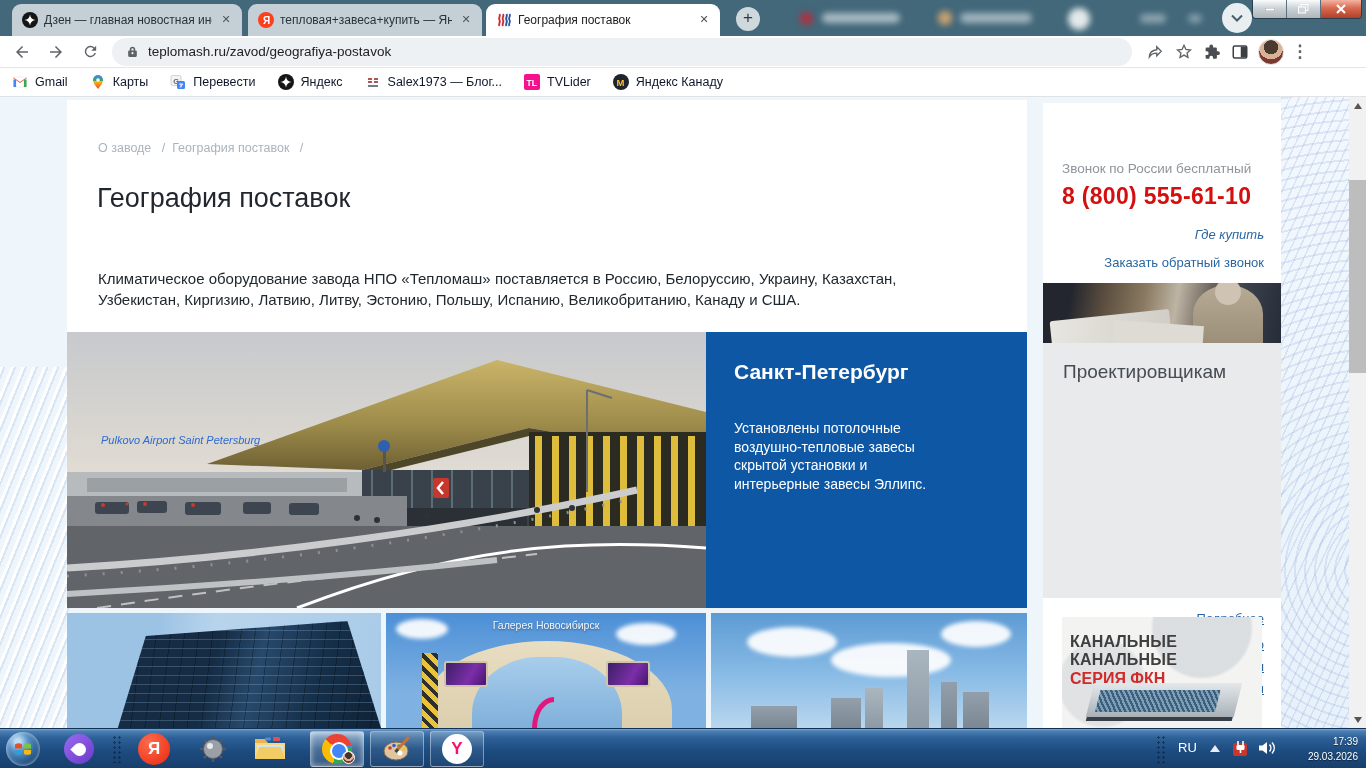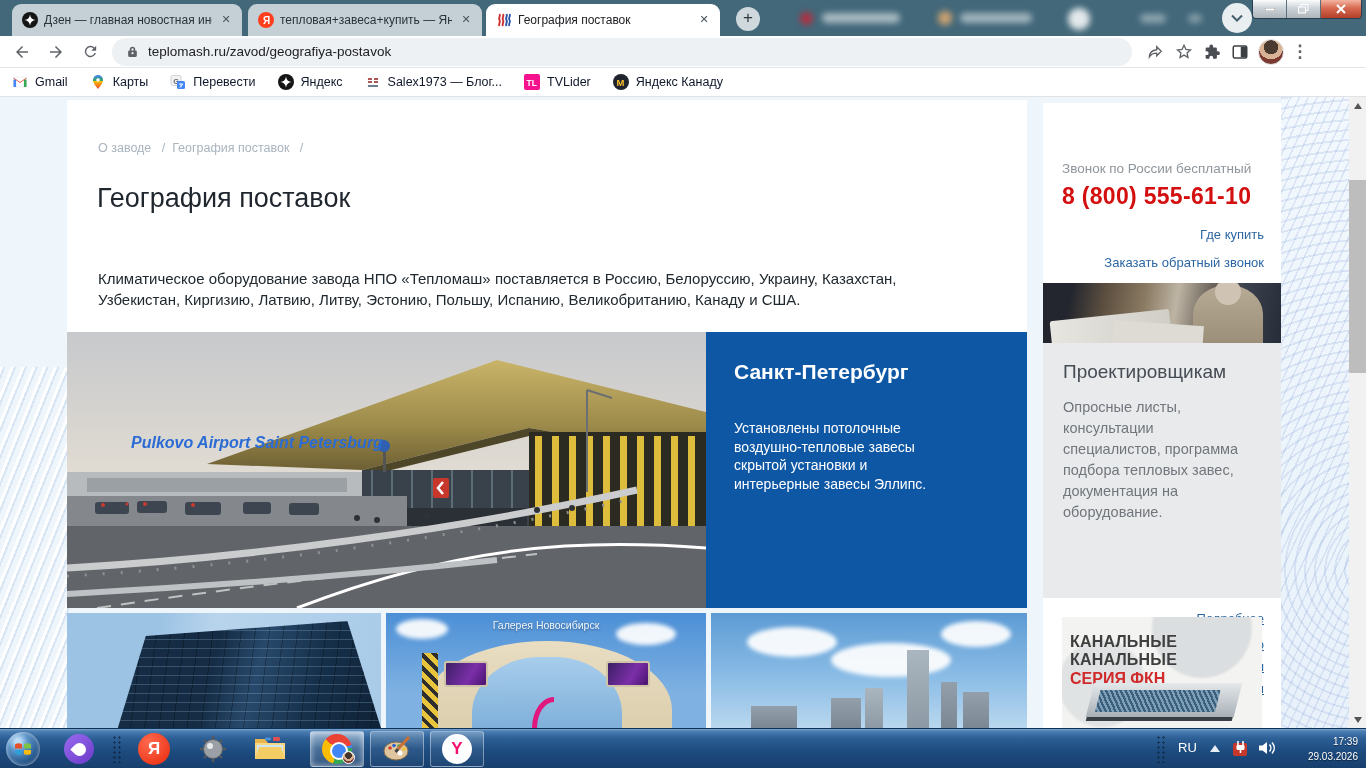--- a/index.html
+++ b/index.html
@@ -45,21 +45,21 @@
      repeating-radial-gradient(circle at 140% 75%,rgba(120,150,210,.18) 0 2px,transparent 2px 10px),
      linear-gradient(#f2f8fd,#e8f1fa);}
   .contentband{position:absolute;left:67px;top:3px;width:960px;height:232px;background:#fff;}
   .crumbs{position:absolute;left:98px;top:44px;font-size:12.5px;color:#a9b4be;}
   .crumbs a{color:#a9b4be;text-decoration:none;}
   .pagetitle{position:absolute;left:97px;top:68px;font-size:27px;font-weight:500;color:#1f262d;}
   .intro{position:absolute;left:98px;top:156px;width:864px;font-size:15px;line-height:21px;color:#20292f;}
 
   
   .mainphoto{position:absolute;left:67px;top:235px;width:639px;height:276px;overflow:hidden;background:linear-gradient(#c7c9cc,#e6dfd4 62%,#d8d4cf);}
-  .photocaption{position:absolute;left:64px;top:102px;font-size:16px;font-weight:bold;font-style:italic;color:#2b6bd4;white-space:nowrap;}
+  .photocaption{position:absolute;left:34px;top:102px;font-size:11px;font-weight:normal;font-style:italic;color:#2b6bd4;white-space:nowrap;}
   
   .bluepanel{position:absolute;left:706px;top:235px;width:321px;height:276px;background:#0e57a5;color:#fff;padding:27px 28px;}
   .bluepanel h2{margin:0;font-size:21px;line-height:26px;font-weight:700;}
   .bluepanel p{margin:34px 0 0;font-size:14px;line-height:18.5px;width:220px;}
 
   
   .thumb{position:absolute;top:516px;height:115px;overflow:hidden;}
   .t1{left:67px;width:314px;background:linear-gradient(100deg,#9cc3e4 0 28%,#b8d4ec 45%,#a9cbe8);}
   .t2{left:386px;width:320px;background:linear-gradient(#4c8fd6,#7fb2e2 70%);}
   .t3{left:711px;width:316px;background:linear-gradient(#5d9bd4,#8abce6 55%,#b9d7ee);}
@@ -445,33 +445,32 @@
       <div class="tower" style="left:230px;width:16px;height:46px;"></div>
       <div class="tower" style="left:252px;width:26px;height:36px;"></div>
       <div class="tower" style="left:120px;width:30px;height:30px;"></div>
       <div class="tower glassy" style="left:154px;width:18px;height:40px;"></div>
       <div class="tower" style="left:40px;width:46px;height:22px;"></div>
     </div>
 
     <div class="sidebar">
       <div class="sb-call">Звонок по России бесплатный</div>
       <div class="sb-phone">8 (800) 555-61-10</div>
-      <a href="#" class="sb-link" style="top:124px;">Где купить</a>
+      <a href="#" class="sb-link" style="top:124px;font-style:italic;">Где купить</a>
       <a href="#" class="sb-link" style="top:152px;">Заказать обратный звонок</a>
 
       <div class="sb-img">
         <div class="suit"></div>
           <div class="head"></div>
         <div class="papers"></div>
           <div class="papers2"></div>
       </div>
 
       <div class="sb-gray">
         <h3>Проектировщикам</h3>
-        <p>Опросные листы, консультации специалистов, программа подбора тепловых завес, документация на оборудование.</p>
       </div>
       <a href="#" class="sb-ul" style="top:508px;text-decoration:underline;">Подробнее</a>
       <a href="#" class="sb-ul" style="top:531px;width:160px;text-decoration:underline;line-height:22px;">Опросные листы по подбору оборудования Тепломаш</a>
 
       <div class="sb-banner">
         <div class="l1">КАНАЛЬНЫЕ КАНАЛЬНЫЕ</div>
         <div class="l2">СЕРИЯ ФКН</div>
         <div class="fancoil">
             <i></i>
           </div>

